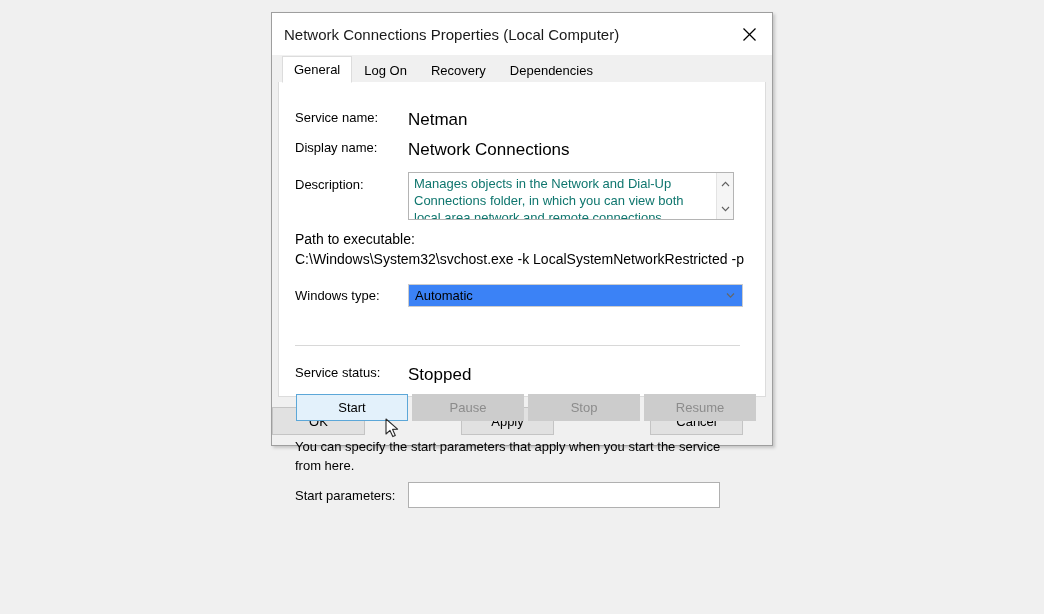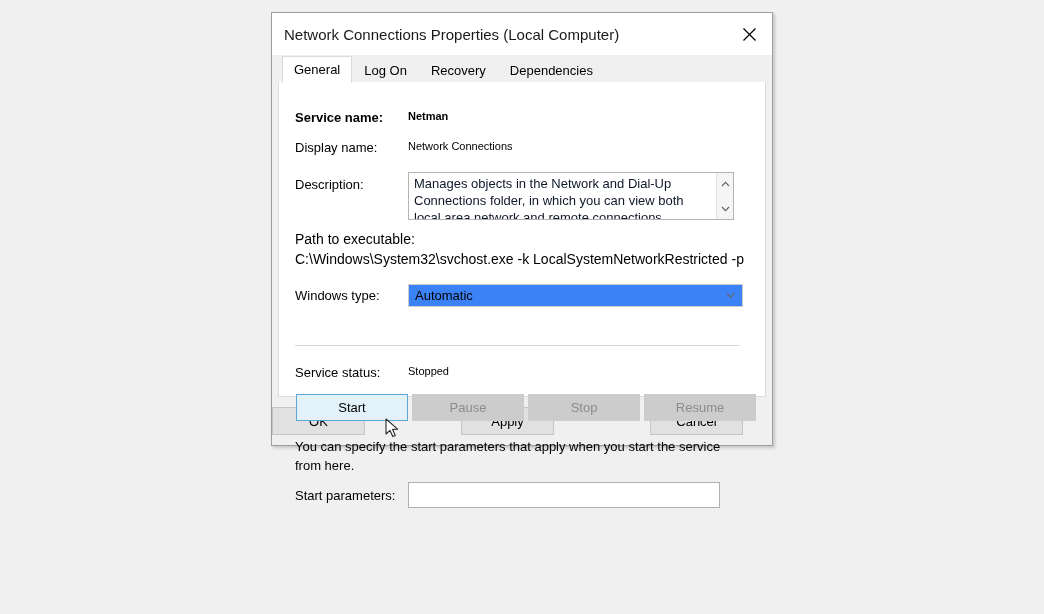--- a/index.html
+++ b/index.html
@@ -108,46 +108,46 @@
     position: absolute;
     display: flex;
     align-items: flex-start;
   }
   .lbl {
     font-size: 13px;
     color: #000;
     white-space: nowrap;
   }
   .val {
-    font-size: 11px;
+    font-size: 17px;
     color: #000;
     white-space: nowrap;
   }
 
   
-  .r-service   { left: 16px; top: 28px; font-weight: bold; }
+  .r-service   { left: 16px; top: 28px; }
   .r-display   { left: 16px; top: 58px; }
   .r-desc      { left: 16px; top: 90px; }
   .lbl-w       { width: 113px; display: inline-block; }
 
   .desc-box {
     width: 326px;
     height: 48px;
     border: 1px solid #b4b4b4;
     background: #ffffff;
     box-sizing: border-box;
     display: flex;
     overflow: hidden;
     position: relative;
   }
   .desc-text {
     padding: 2px 4px 0 5px;
     font-size: 13px;
     line-height: 17px;
-    color: #0f172a;
+    color: #0f766e;
     flex: 1;
     overflow: hidden;
     white-space: normal;
   }
   .desc-scroll {
     width: 17px;
     background: #f5f5f5;
     border-left: 1px solid #e3e3e3;
     display: flex;
     flex-direction: column;

